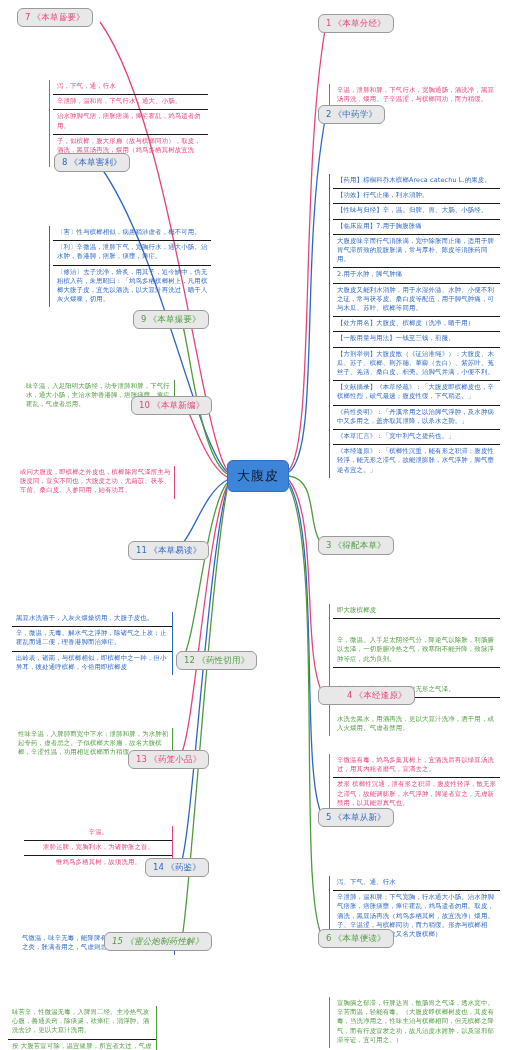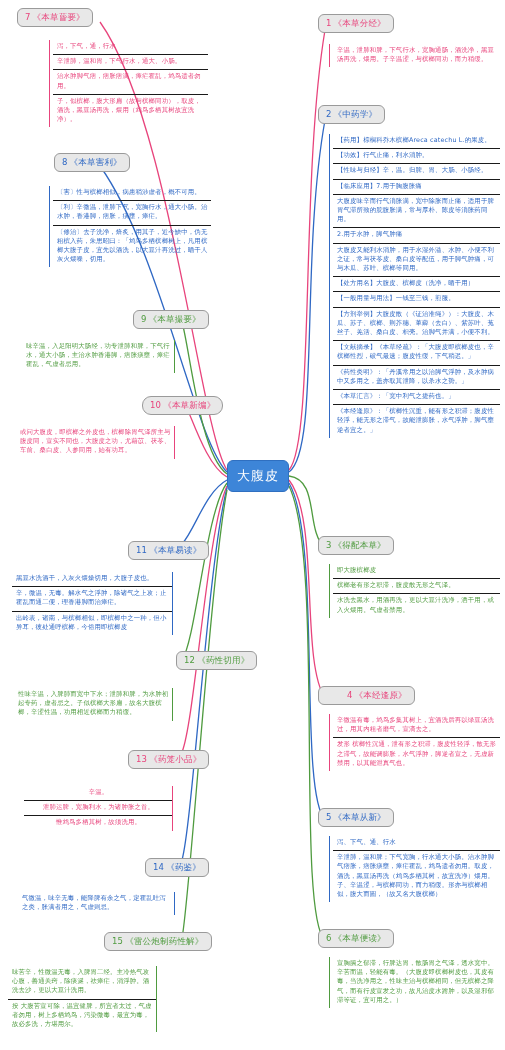--- a/index.html
+++ b/index.html
@@ -32,20 +32,21 @@
     line-height: 12px;
     white-space: nowrap;
     letter-spacing: 0.2px;
     box-shadow: 0 0 0 0 rgba(0,0,0,0);
   }
   .node .num { margin-right: 2px; }
   .leafset {
     position: absolute;
     display: flex;
     flex-direction: column;
+    margin-top: 40px;
   }
   .leaf {
     position: relative;
     font-size: 6.4px;
     line-height: 9.2px;
     letter-spacing: 0.15px;
     padding: 2px 3px 3px 4px;
     border-bottom: 1px solid #1a1a1a;
     word-break: break-all;
   }
@@ -64,21 +65,21 @@
   .rail.blue  { background: #2f68c4; }
   .rail.green { background: #4f9b3f; }
 
   .center-node {
     position: absolute;
     left: 227px; top: 460px;
     width: 62px; height: 32px;
     background: #3d85d8;
     border: 1px solid #2f6fc0;
     border-radius: 6px;
-    color: #ffffff;
+    color: #0f172a;
     font-size: 13px;
     display: flex; align-items: center; justify-content: center;
     letter-spacing: 1px;
     z-index: 5;
   }
 </style>
 </head>
 <body>
 
 <div id="canvas">
@@ -132,23 +133,24 @@
     <div class="leaf c-blue">【方剂举例】大腹皮散（《证治准绳》）：大腹皮、木瓜、苏子、槟榔、荆芥穗、萆薢（去白）、紫苏叶、菟丝子、羌活、桑白皮、枳壳。治脚气并满，小便不利。</div>
     <div class="leaf c-blue">【文献摘录】《本草经疏》：「大腹皮即槟榔皮也，辛槟榔性烈，破气最速；腹皮性缓，下气稍迟。」</div>
     <div class="leaf c-blue">《药性类明》：「丹溪常用之以治脚气浮肿，及水肿病中又多用之，盖亦取其泄降，以杀水之势。」</div>
     <div class="leaf c-blue">《本草汇言》：「宽中利气之捷药也。」</div>
     <div class="leaf c-blue">《本经逢原》：「槟榔性沉重，能有形之积滞；腹皮性轻浮，能无形之滞气，故能泄膨胀，水气浮肿，脚气壅逆者宜之。」</div>
   </div>
 
   <div class="node" style="left:318px; top:536px;">
     <span class="num c-green">3</span><span class="c-green">《得配本草》</span>
   </div>
-  <div class="leafset" style="left:333px; top:564px; width:167px;">
+  <div class="leafset" style="left:333px; top:564px; width:167px;gap:15px;">
     <div class="rail green" style="left:-4px;"></div>
     <div class="leaf c-green">即大腹槟榔皮</div>
+    <div class="leaf c-green">辛，微温。入手足太阴经气分，降逆气以除胀，利肠腑以去泽，一切脏腑冷热之气，致寒阳不能升降，致脉浮肿等症，此为良剂。</div>
     <div class="leaf c-green">槟榔老有形之积滞，腹皮散无形之气泽。</div>
     <div class="leaf c-green">水洗去黑水，用酒再洗，更以大豆汁洗净，洒干用，或入火煨用。气虚者禁用。</div>
   </div>
 
   <div class="node" style="left:318px; top:686px;padding-left:28px;">
     <span class="num c-pink">4</span><span class="c-pink">《本经逢原》</span>
   </div>
   <div class="leafset" style="left:333px; top:714px; width:167px;">
     <div class="rail pink" style="left:-4px;"></div>
     <div class="leaf c-pink">辛微温有毒，鸩鸟多集其树上，宜酒洗后再以绿豆汤洗过，用其内粗者磨气，宣滴去之。</div>
@@ -194,21 +196,21 @@
   </div>
 
   <div class="node" style="left:133px; top:310px;">
     <span class="num c-green">9</span><span class="c-green">《本草撮要》</span>
   </div>
   <div class="leafset" style="left:22px; top:340px; width:152px;">
     <div class="rail green" style="left:152px;"></div>
     <div class="leaf c-green">味辛温，入足阳明大肠经，功专泄肺和脾，下气行水，通大小肠，主治水肿香港脚，痞胀痰壅，瘴疟霍乱，气虚者忌用。</div>
   </div>
 
-  <div class="node" style="left:142px; top:396px;border-radius:9px;">
+  <div class="node" style="left:131px; top:396px;">
     <span class="num c-pink">10</span><span class="c-pink">《本草新编》</span>
   </div>
   <div class="leafset" style="left:16px; top:426px; width:158px;">
     <div class="rail pink" style="left:158px;"></div>
     <div class="leaf c-pink">或问大腹皮，即槟榔之外皮也，槟榔除胃气泽所主与腹皮同，宣实不同也，大腹皮之功，尤藉苡、茯苓、车前、桑白皮、人参同用，始有功耳。</div>
   </div>
 
   <div class="node" style="left:128px; top:541px;">
     <span class="num c-blue">11</span><span class="c-blue">《本草易读》</span>
   </div>
@@ -238,21 +240,21 @@
   </div>
 
   <div class="node" style="left:145px; top:858px;">
     <span class="num c-blue">14</span><span class="c-blue">《药鉴》</span>
   </div>
   <div class="leafset" style="left:18px; top:892px; width:156px;">
     <div class="rail blue" style="left:156px;"></div>
     <div class="leaf c-blue">气微温，味辛无毒，能降脾有余之气，定霍乱吐泻之类，胀满者用之，气虚则忌。</div>
   </div>
 
-  <div class="node" style="left:104px; top:932px;">
+  <div class="node" style="left:104px; top:932px;font-style:italic;">
     <span class="num c-green">15</span><span class="c-green">《雷公炮制药性解》</span>
   </div>
   <div class="leafset" style="left:8px; top:966px; width:148px;">
     <div class="rail green" style="left:148px;"></div>
     <div class="leaf c-green">味苦辛，性微温无毒，入脾胃二经。主冷热气攻心腹，善通关窍，除痰涎，祛瘴疟，消浮肿。酒洗去沙，更以大豆汁洗用。</div>
     <div class="leaf c-green">按 大腹苦宣可除，温宜健脾，所宜者太过，气虚者勿用，树上多栖鸩鸟，污染微毒，最宜为毒，故必多洗，方堪用尔。</div>
   </div>
 
 </div>
 

